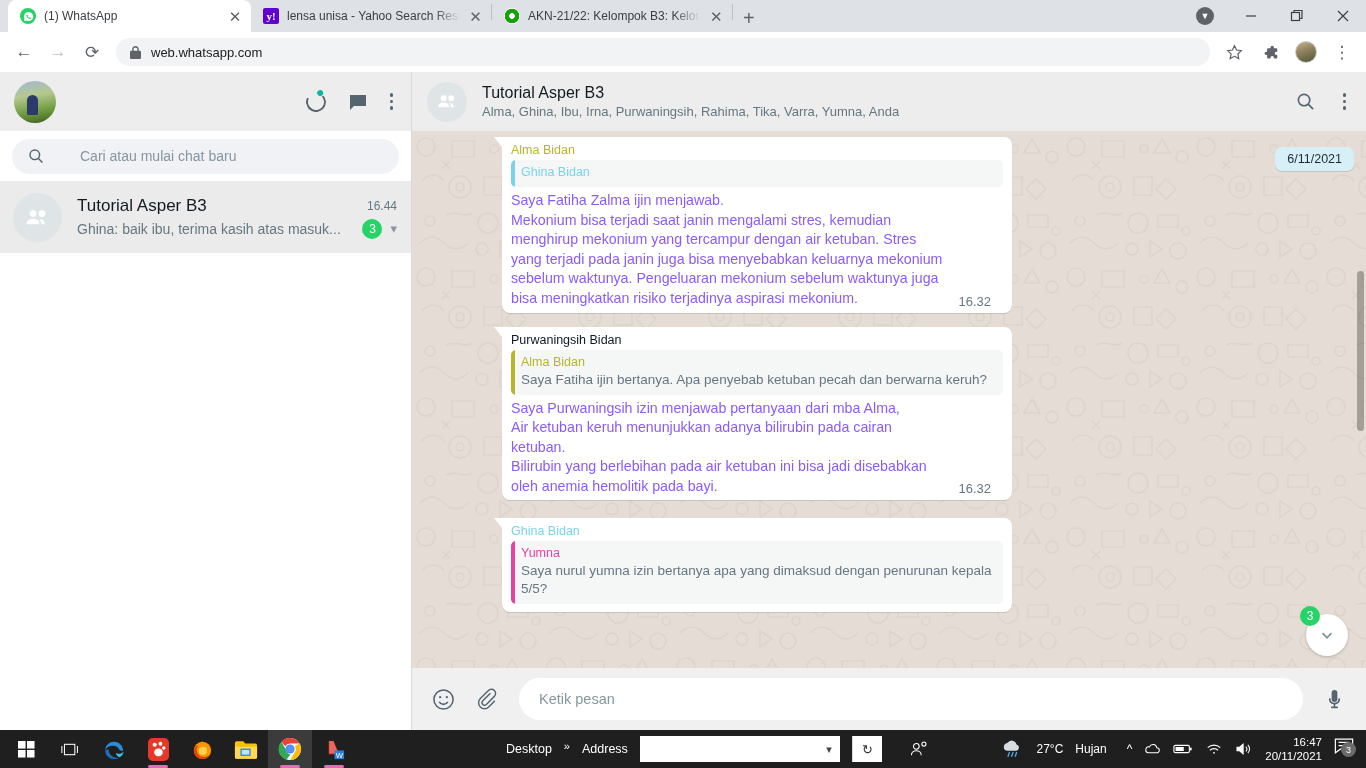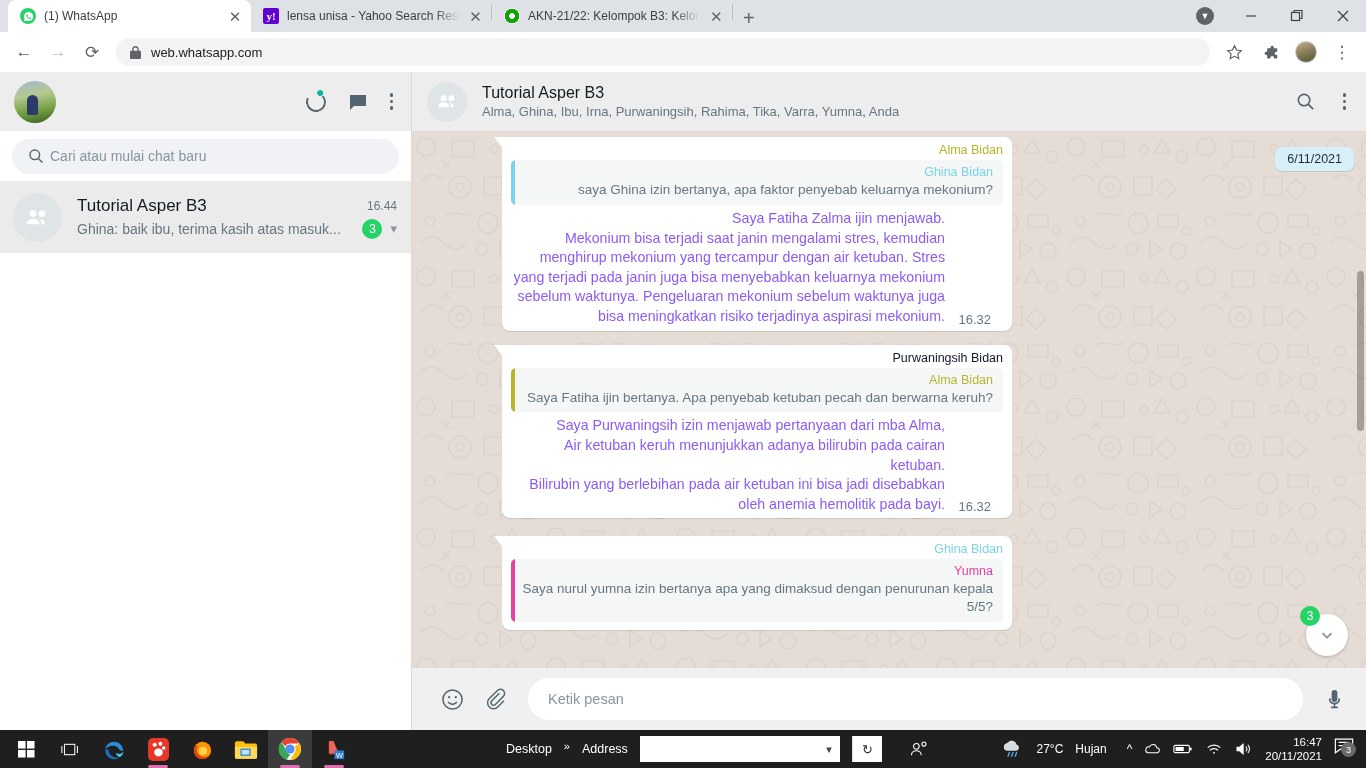--- a/index.html
+++ b/index.html
@@ -75,21 +75,21 @@
   .ico { display:flex;align-items:center;justify-content:center; }
   .status-ring { width:20px;height:20px;border-radius:50%;border:2px solid #54656f;
                  border-top-color:transparent; position:relative; transform: rotate(-20deg); }
   .status-dot { position:absolute; right:-3px; top:-3px; width:8px;height:8px;border-radius:50%;
                 background:#09b6a2; border:1px solid #ededed; }
   .dots3 { display:flex;flex-direction:column;gap:3px; }
   .dots3 i { width:3.5px;height:3.5px;border-radius:50%;background:#54656f;display:block;}
 
   .side-search { height:50px; background:#fff; display:flex; align-items:center; padding: 0 12px; }
   .search-box { flex:1; height:35px; background:#f0f2f5; border-radius:18px;
-                display:flex; align-items:center; gap:6px; padding-left:16px; }
+                display:flex; align-items:center; gap:36px; padding-left:16px; }
   .search-ph { font-size:14px; color:#8696a0; }
 
   .chatlist { flex:1; overflow:hidden; }
   .chat-item { height:72px; background:#ebebeb; display:flex; align-items:center;
                padding: 0 14px 0 13px; gap:15px; }
   .ci-avatar { width:49px;height:49px;border-radius:50%; background:#dfe5e7;
                display:flex;align-items:center;justify-content:center; flex:0 0 49px;}
   .ci-body { flex:1; min-width:0; }
   .ci-row { display:flex; align-items:center; }
   .ci-title { font-size:17px; color:#111b21; flex:1; white-space:nowrap; overflow:hidden;}
@@ -105,21 +105,21 @@
   .chatpanel { flex:1; display:flex; flex-direction:column; min-width:0; position:relative; }
   .chat-head { height:59px; background:#ededed; display:flex; align-items:center;
                padding: 0 20px 0 15px; gap:15px; flex:0 0 59px; }
   .ch-avatar { width:40px;height:40px;border-radius:50%;background:#dfe5e7;
                display:flex;align-items:center;justify-content:center;flex:0 0 40px;}
   .ch-title { font-size:16px; color:#111b21; }
   .ch-sub { font-size:13px; color:#667781; margin-top:2px; }
   .ch-icons { margin-left:auto; display:flex; align-items:center; gap:28px; color:#54656f; }
 
   .messages { flex:1; position:relative; overflow:hidden;
-              background-color:#e5ddd5; padding: 8px 91px 4px 90px; text-align: right; }
+              background-color:#e5ddd5; padding: 8px 91px 4px 90px; }
   .doodle { position:absolute; inset:0; opacity:.065; pointer-events:none; }
 
   .msg-row { position:relative; display:flex; margin-bottom:12px; }
   .bubble { background:#fff; border-radius:8px; border-top-left-radius:0;
             padding: 6px 9px 4px 9px; max-width:510px; box-shadow:0 1px .5px rgba(11,20,26,.13);
             position:relative; }
   .bubble-tail { position:absolute; left:-8px; top:0; width:0;height:0;
                  border-top:10px solid #fff; border-left:8px solid transparent; }
   .sender { font-size:12.5px; font-weight:500; margin-bottom:3px; }
   .c-olive { color:#b8b52b; }
@@ -149,21 +149,21 @@
                 display:flex;align-items:center;justify-content:center; color:#8696a0; }
   .sd-badge { position:absolute; left:-6px; top:-8px; min-width:20px;height:20px;border-radius:10px;
               background:#25d366;color:#fff;font-size:12px;
               display:flex;align-items:center;justify-content:center;padding:0 5px;}
 
   .chat-scrollbar { position:absolute; right:0; top:59px; width:11px; bottom:63px; }
   .chat-thumb { position:absolute; right:2px; top:140px; width:7px; height:160px;
                 background:rgba(0,0,0,.28); border-radius:4px; }
 
   .composer { height:62px; background:#f0f0f0; display:flex; align-items:center;
-              gap:20px; padding: 0 20px 0 28px; flex:0 0 62px; }
+              gap:20px; padding: 0 20px 0 19px; flex:0 0 62px; }
   .comp-input { flex:1; height:42px; background:#fff; border-radius:21px;
                 display:flex; align-items:center; padding: 0 20px; }
   .comp-ph { font-size:14.5px; color:#8696a0; }
 
   
   .taskbar { position:absolute; left:0; bottom:0; width:1366px; height:38px;
              background:#1f1f1f; display:flex; align-items:center; padding-left:4px; }
   .tb-ico { width:44px; height:38px; display:flex; align-items:center; justify-content:center;
             position:relative; }
   .tb-ico.running::after { content:""; position:absolute; bottom:0; left:12px; right:12px;
@@ -399,21 +399,20 @@
         </svg>
 
         <div class="datepill">6/11/2021</div>
 
         <div class="msg-row">
           <div class="bubble" style="margin-top:-2px;">
             <div class="bubble-tail"></div>
             <div class="sender c-olive">Alma Bidan</div>
             <div class="quote q-blue">
               <div class="qname c-blue">Ghina Bidan</div>
-              <div class="qtext">saya Ghina izin bertanya, apa faktor penyebab keluarnya mekonium?</div>
             </div>
             <div class="msg-text">Saya Fatiha Zalma ijin menjawab.
 Mekonium bisa terjadi saat janin mengalami stres, kemudian menghirup mekonium yang tercampur dengan air ketuban. Stres yang terjadi pada janin juga bisa menyebabkan keluarnya mekonium sebelum waktunya. Pengeluaran mekonium sebelum waktunya juga bisa meningkatkan risiko terjadinya aspirasi mekonium.</div>
             <div class="msg-time">16.32</div>
           </div>
         </div>
 
         <div class="msg-row" style="margin-top:14px;">
           <div class="bubble">
             <div class="bubble-tail"></div>

